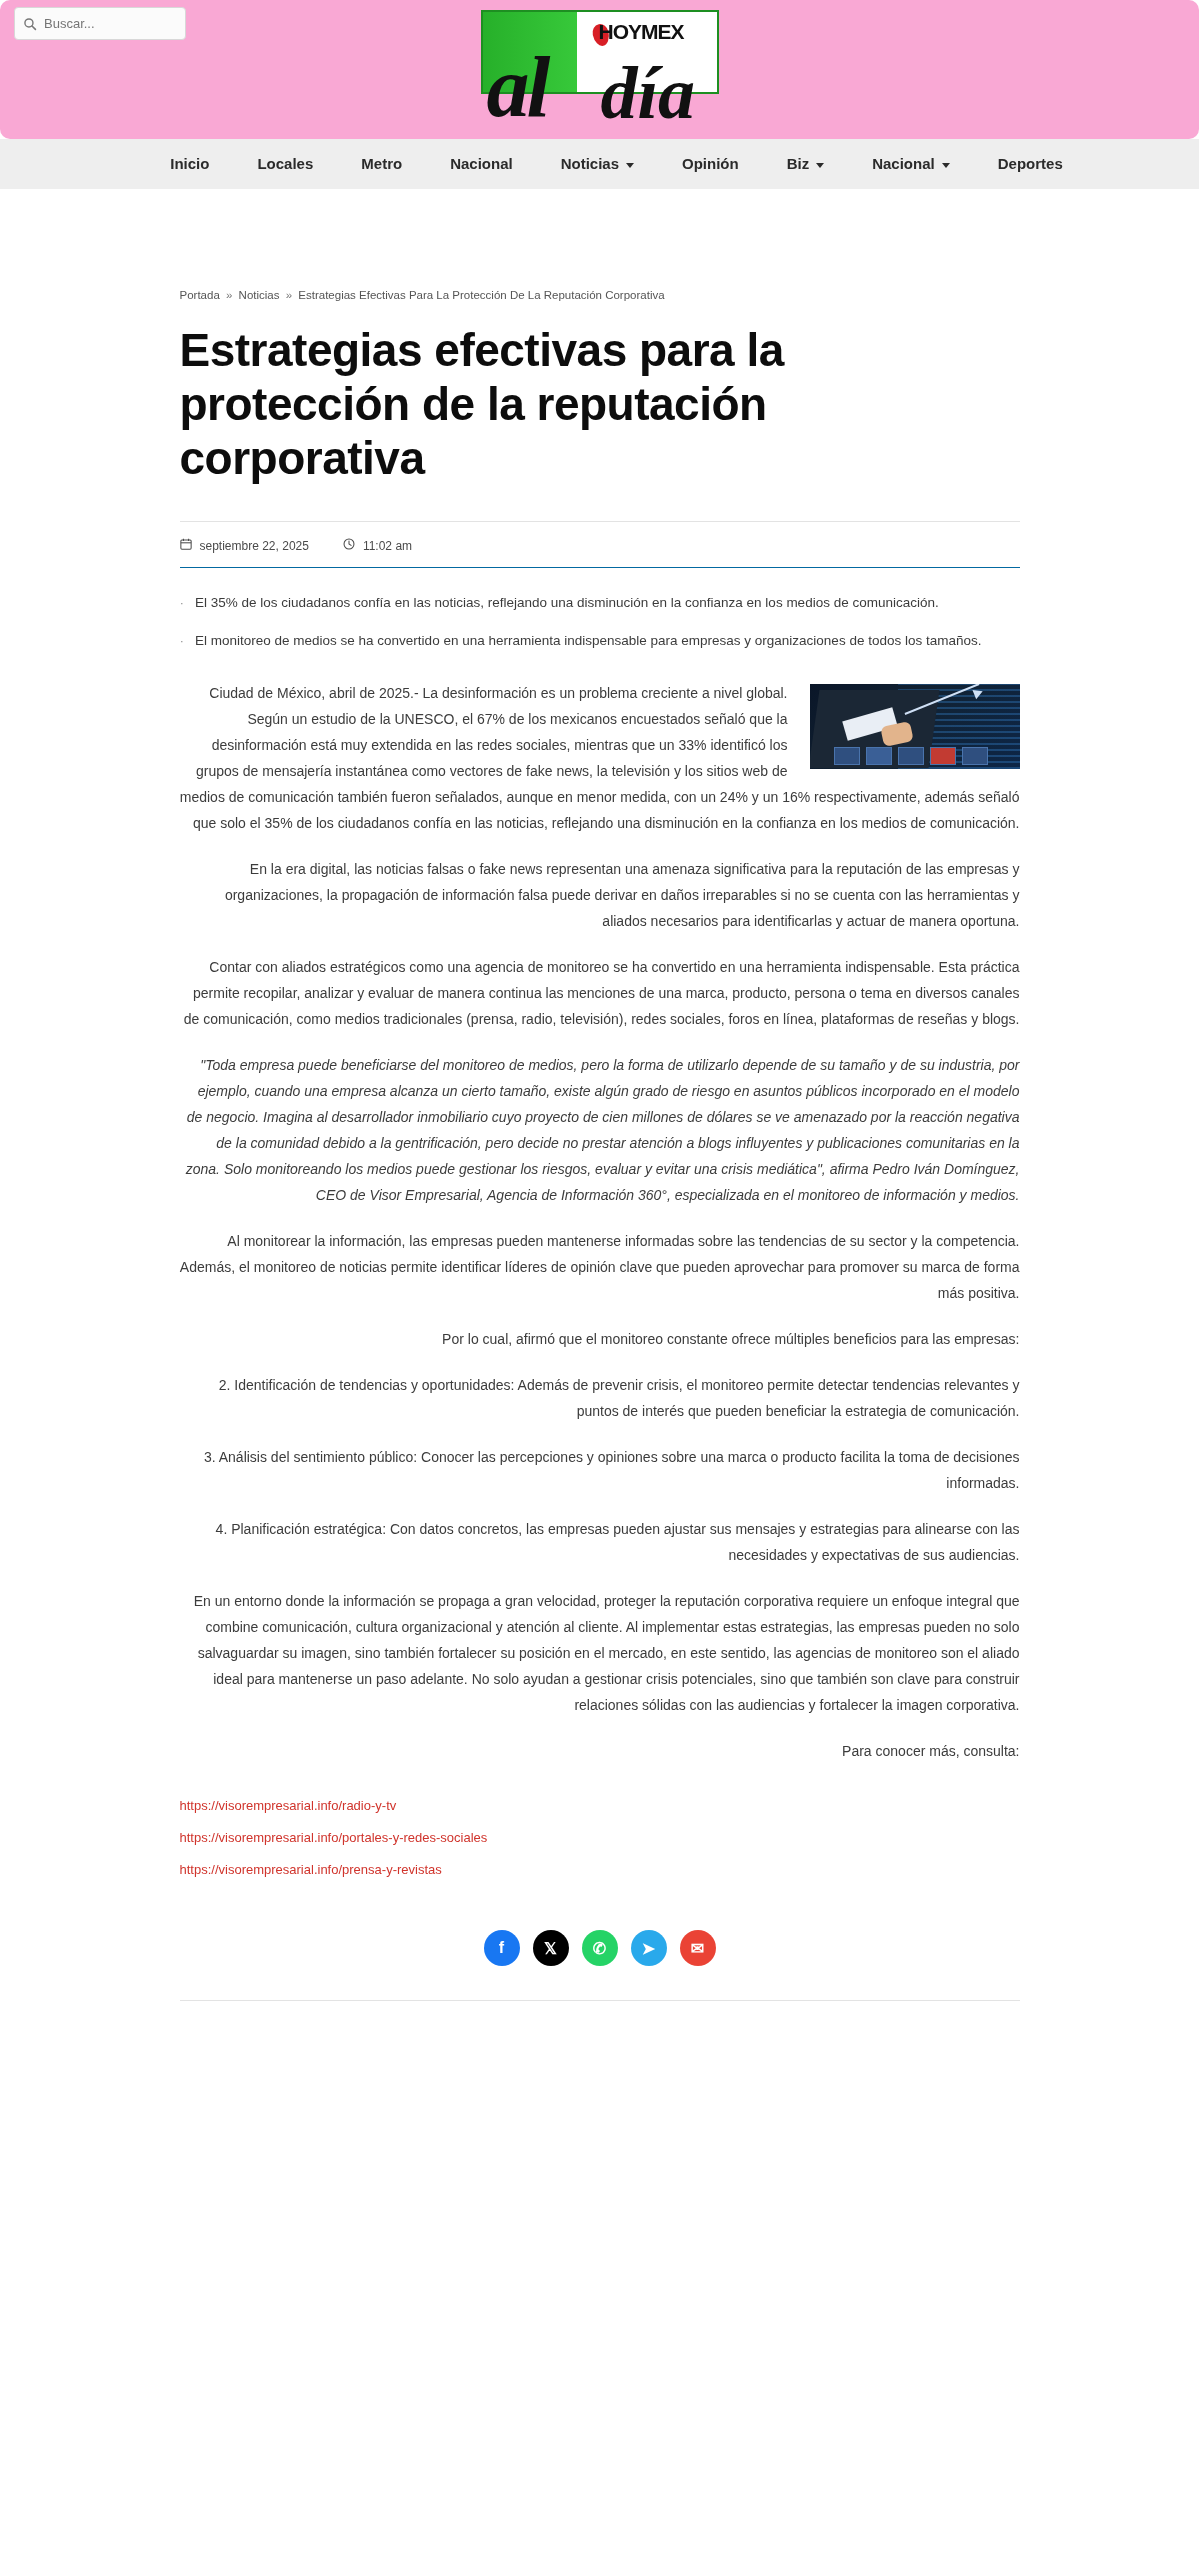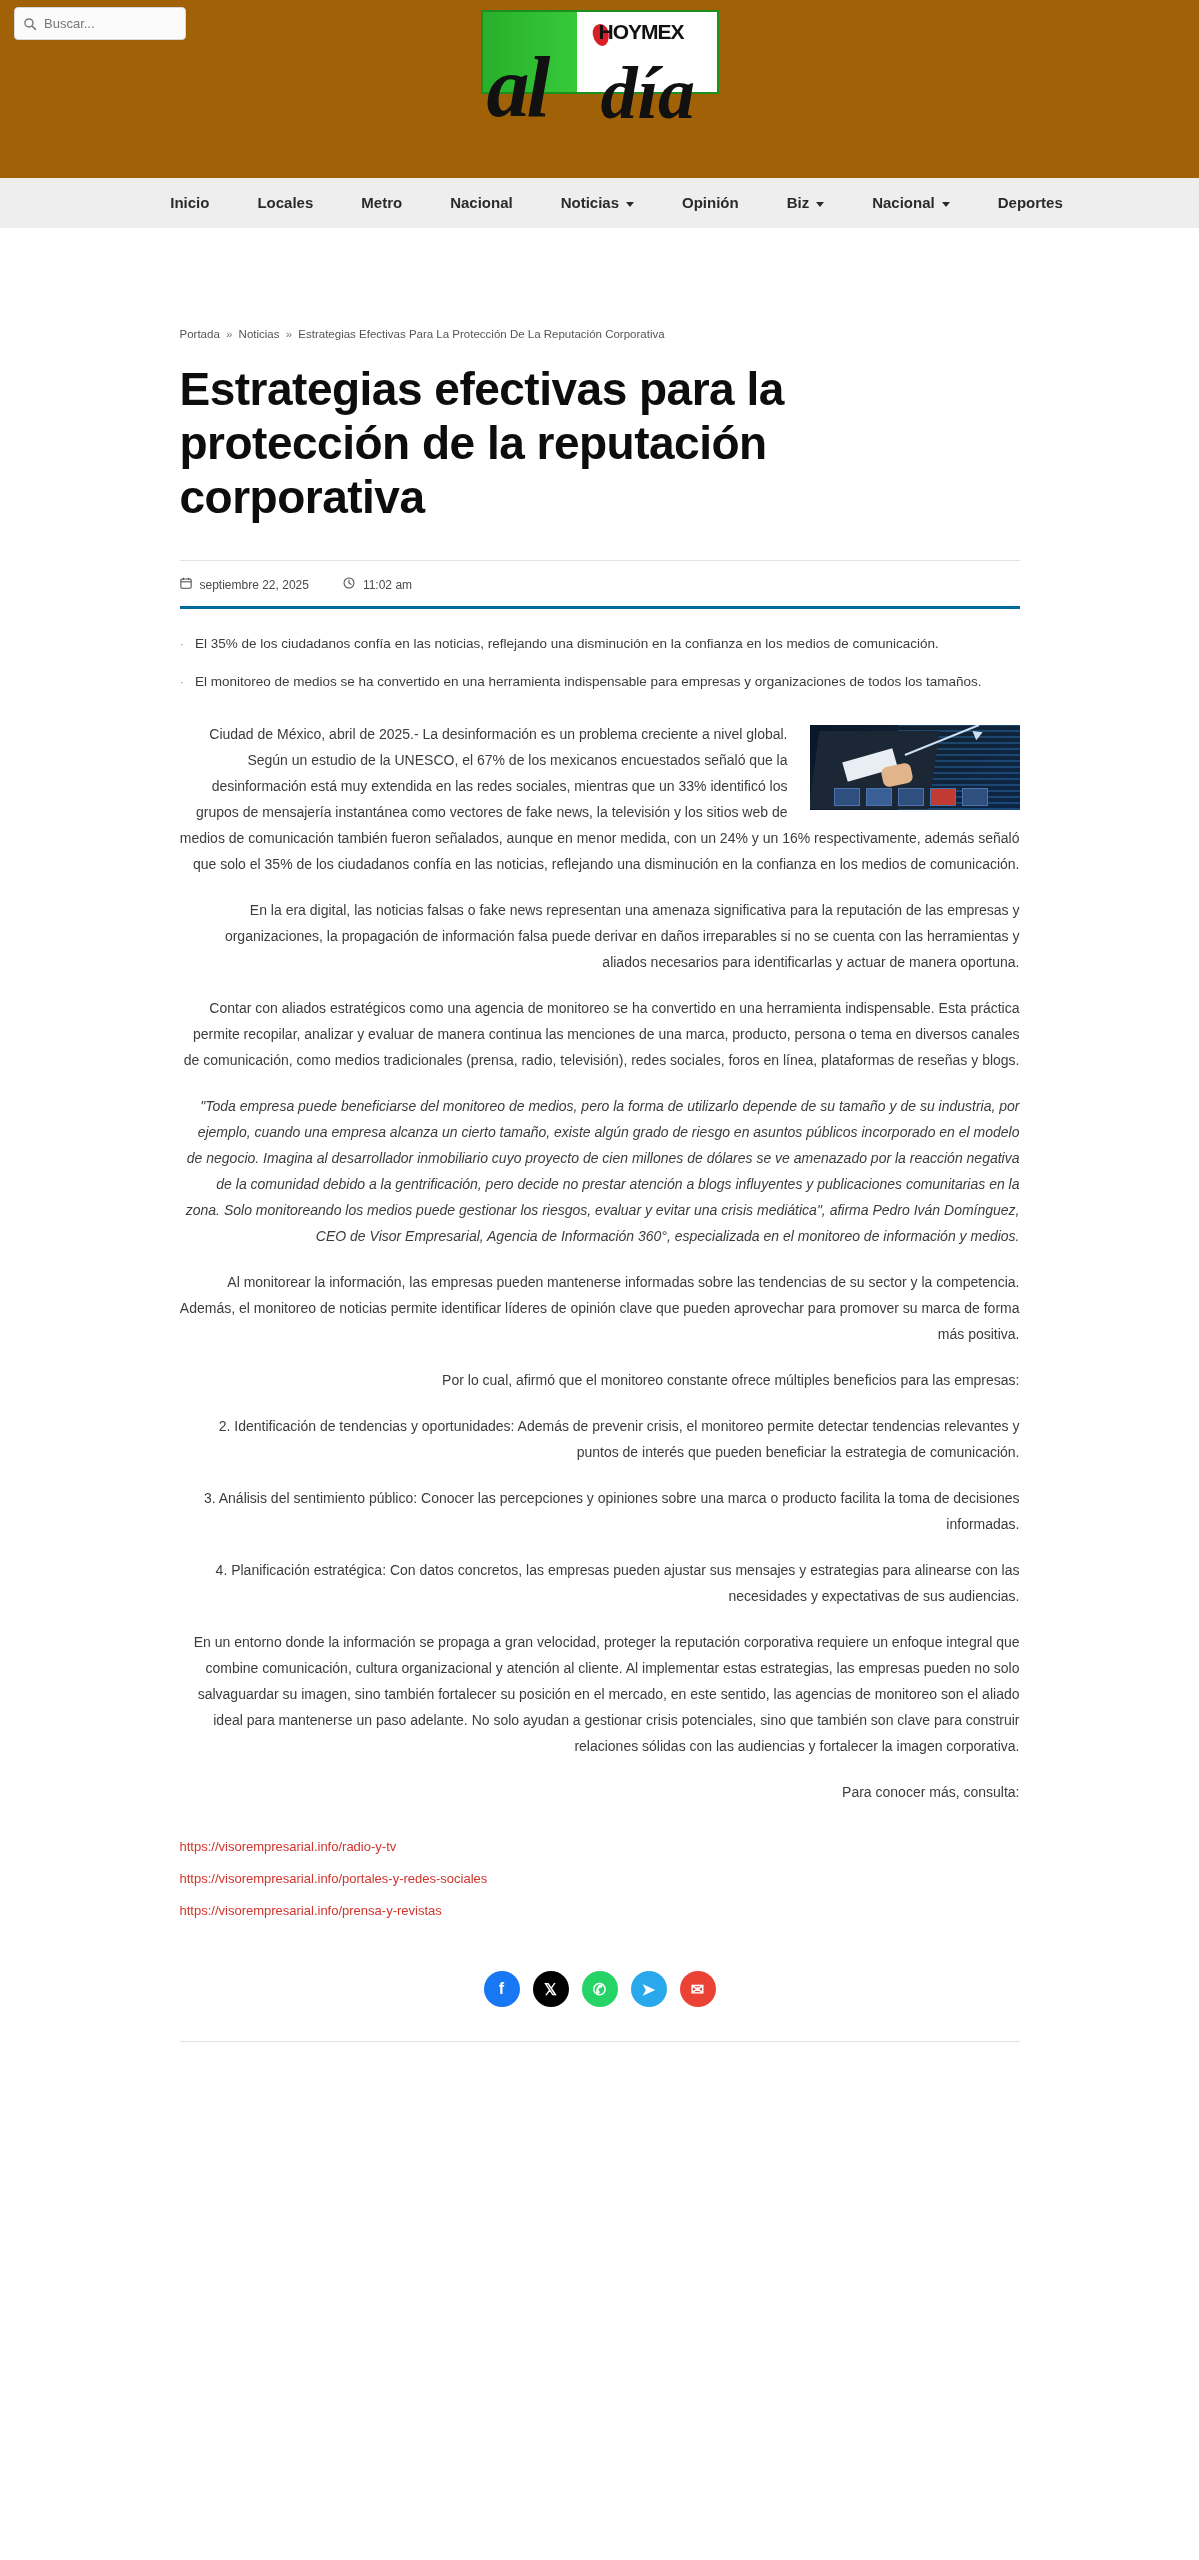--- a/index.html
+++ b/index.html
@@ -6,22 +6,23 @@
   html, body {
     margin: 0; padding: 0;
     background: #ffffff;
     font-family: "Liberation Sans", sans-serif;
   }
   body { width: 1199px; }
 
   
   .topbar {
     position: relative;
-    height: 178px;
-    background: #a16207;
+    height: 139px;
+    background: #f9a8d4;
+    border-radius: 10px;
   }
   .search-box {
     position: absolute;
     left: 14px; top: 7px;
     width: 172px; height: 33px;
     border: 1px solid #d8d8d8;
     border-radius: 4px;
     background: #fbfbfb;
     display: flex;
     align-items: center;
@@ -155,21 +156,21 @@
     margin: 0 0 36px 0;
     letter-spacing: -0.5px;
   }
 
   .meta-rule-top { border-top: 1px solid #e3e3e3; }
   .meta {
     display: flex;
     align-items: flex-start;
     gap: 34px;
     padding: 16px 0 14px 0;
-    border-bottom: 3px solid #0369a1;
+    border-bottom: 1px solid #0369a1;
   }
   .meta-item {
     display: flex;
     align-items: center;
     gap: 8px;
     font-size: 12px;
     color: #4a4a4a;
   }
 
   .bullets { margin: 22px 0 26px 0; }

